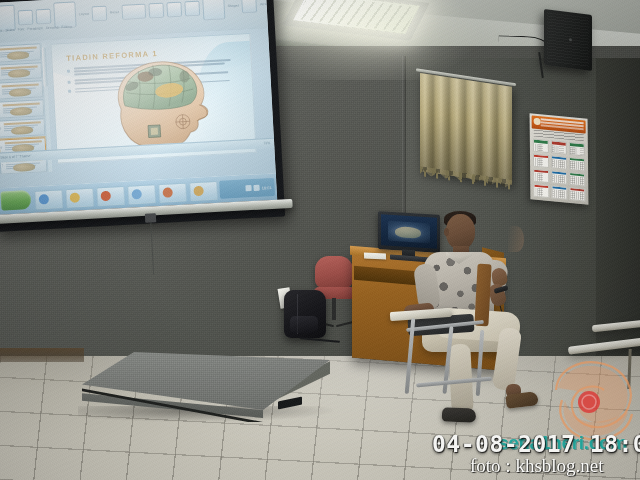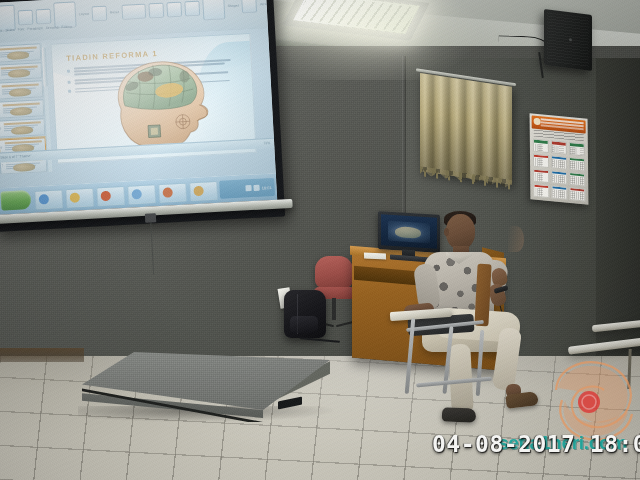--- a/index.html
+++ b/index.html
@@ -1585,14 +1585,15 @@
       <path d="M80 60 C76 78 54 88 36 83 C20 78 12 63 17 49
                C21 62 33 71 47 70 C62 69 74 62 80 60 Z" fill="rgba(222,148,98,0.40)" stroke="none"></path>
       <circle cx="41" cy="50" r="11" fill="rgba(222,44,44,0.80)"></circle>
       <circle cx="41" cy="50" r="7" fill="none" stroke="rgba(255,255,255,0.35)" stroke-width="1.6"></circle>
     </svg>
   </div>
 
   <div class="wm-text">setia1heri.com</div>
 
   <div class="timestamp">04-08-2017 18:01</div>
+  <div class="credit">foto : khsblog.net</div>
 
 </div>
 
 </body></html>

